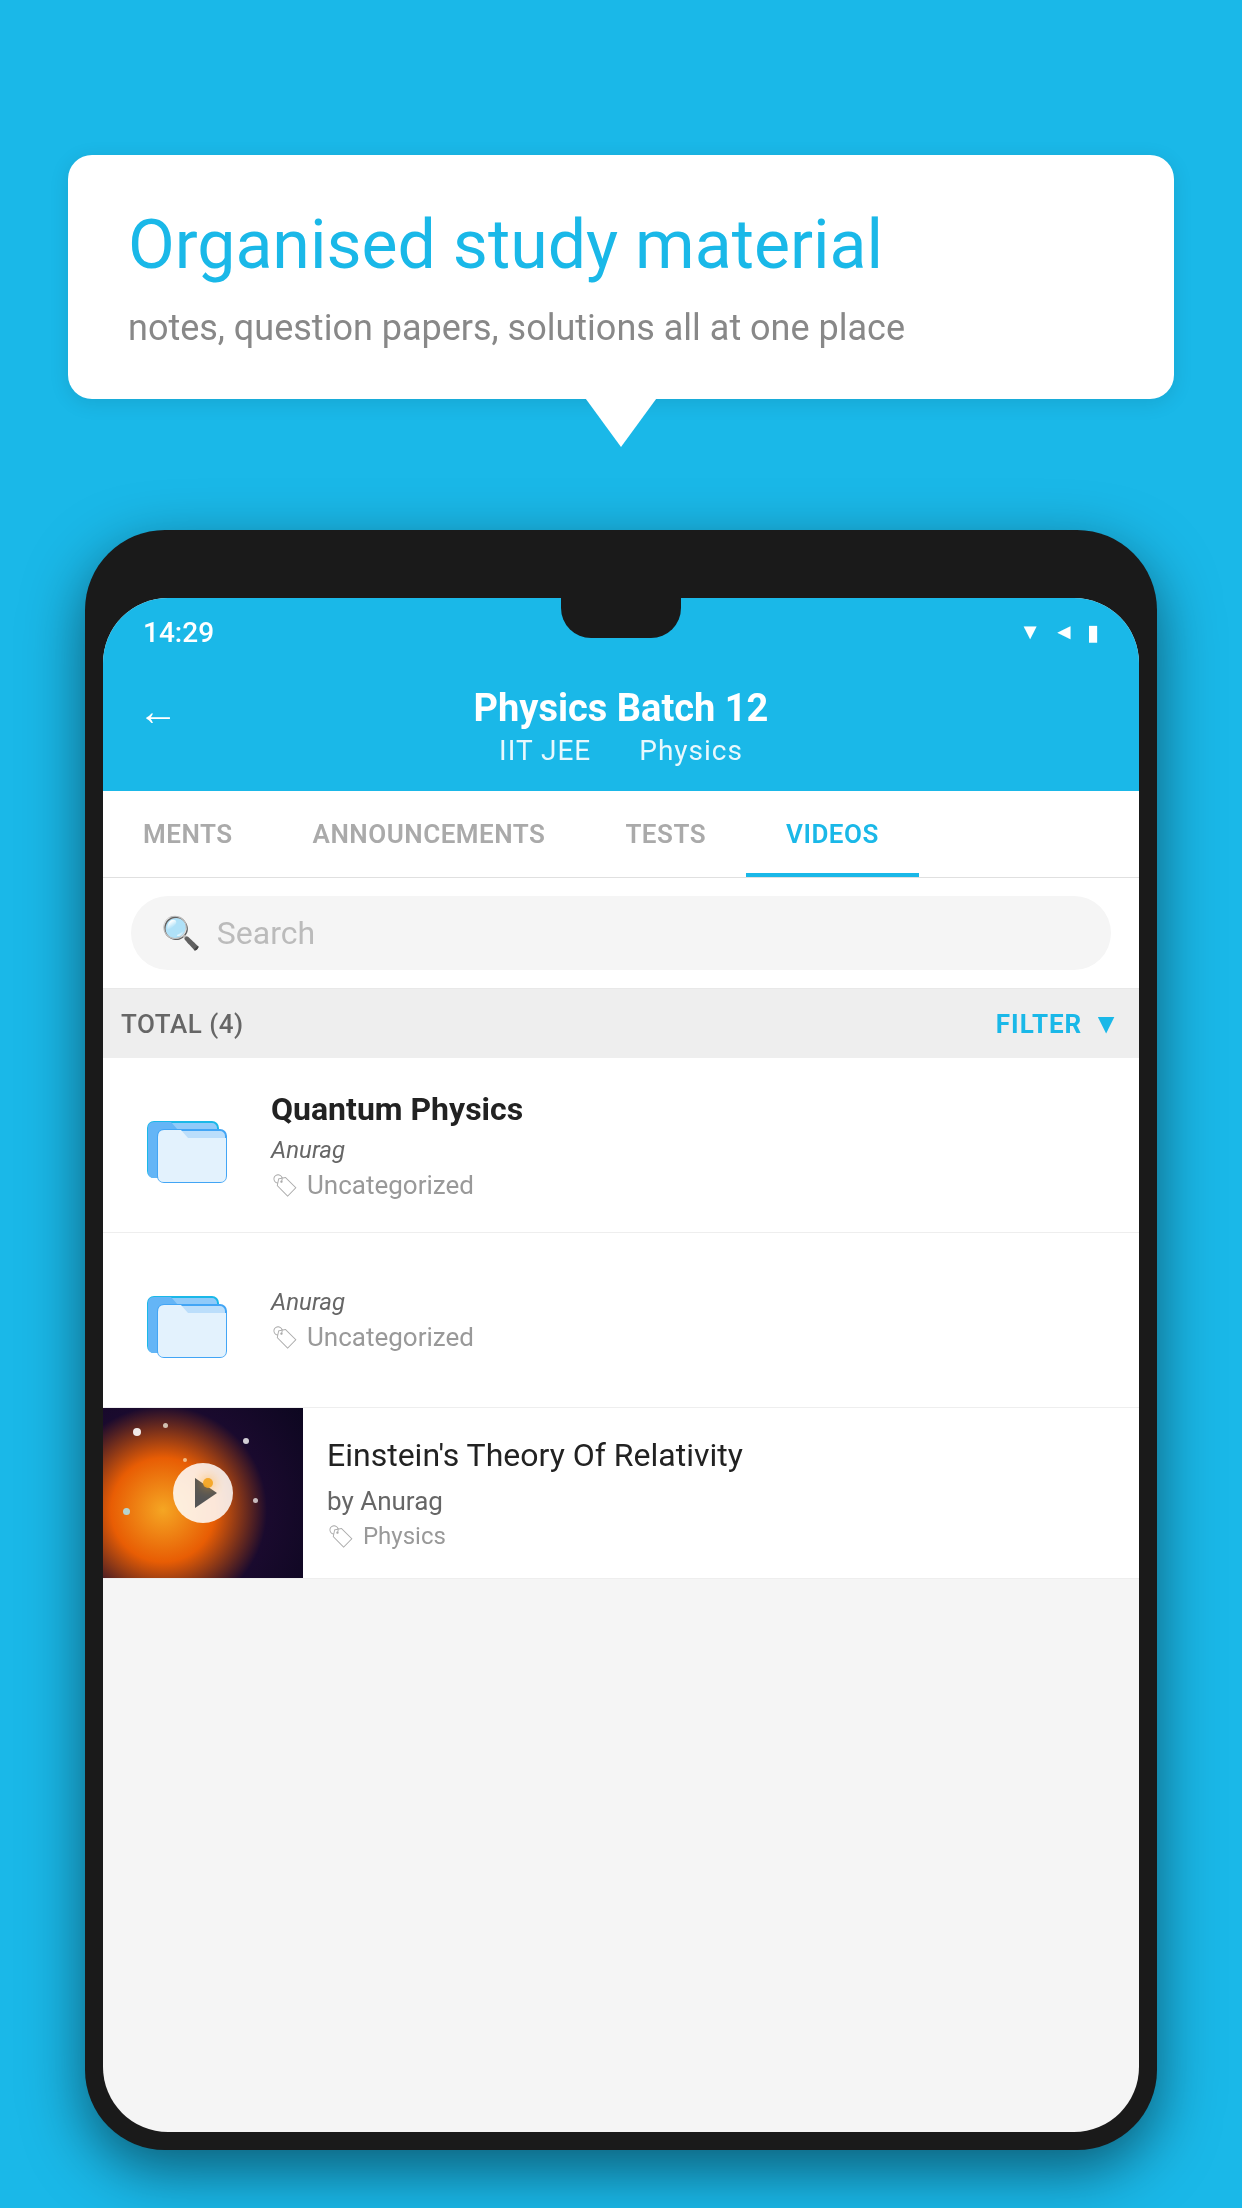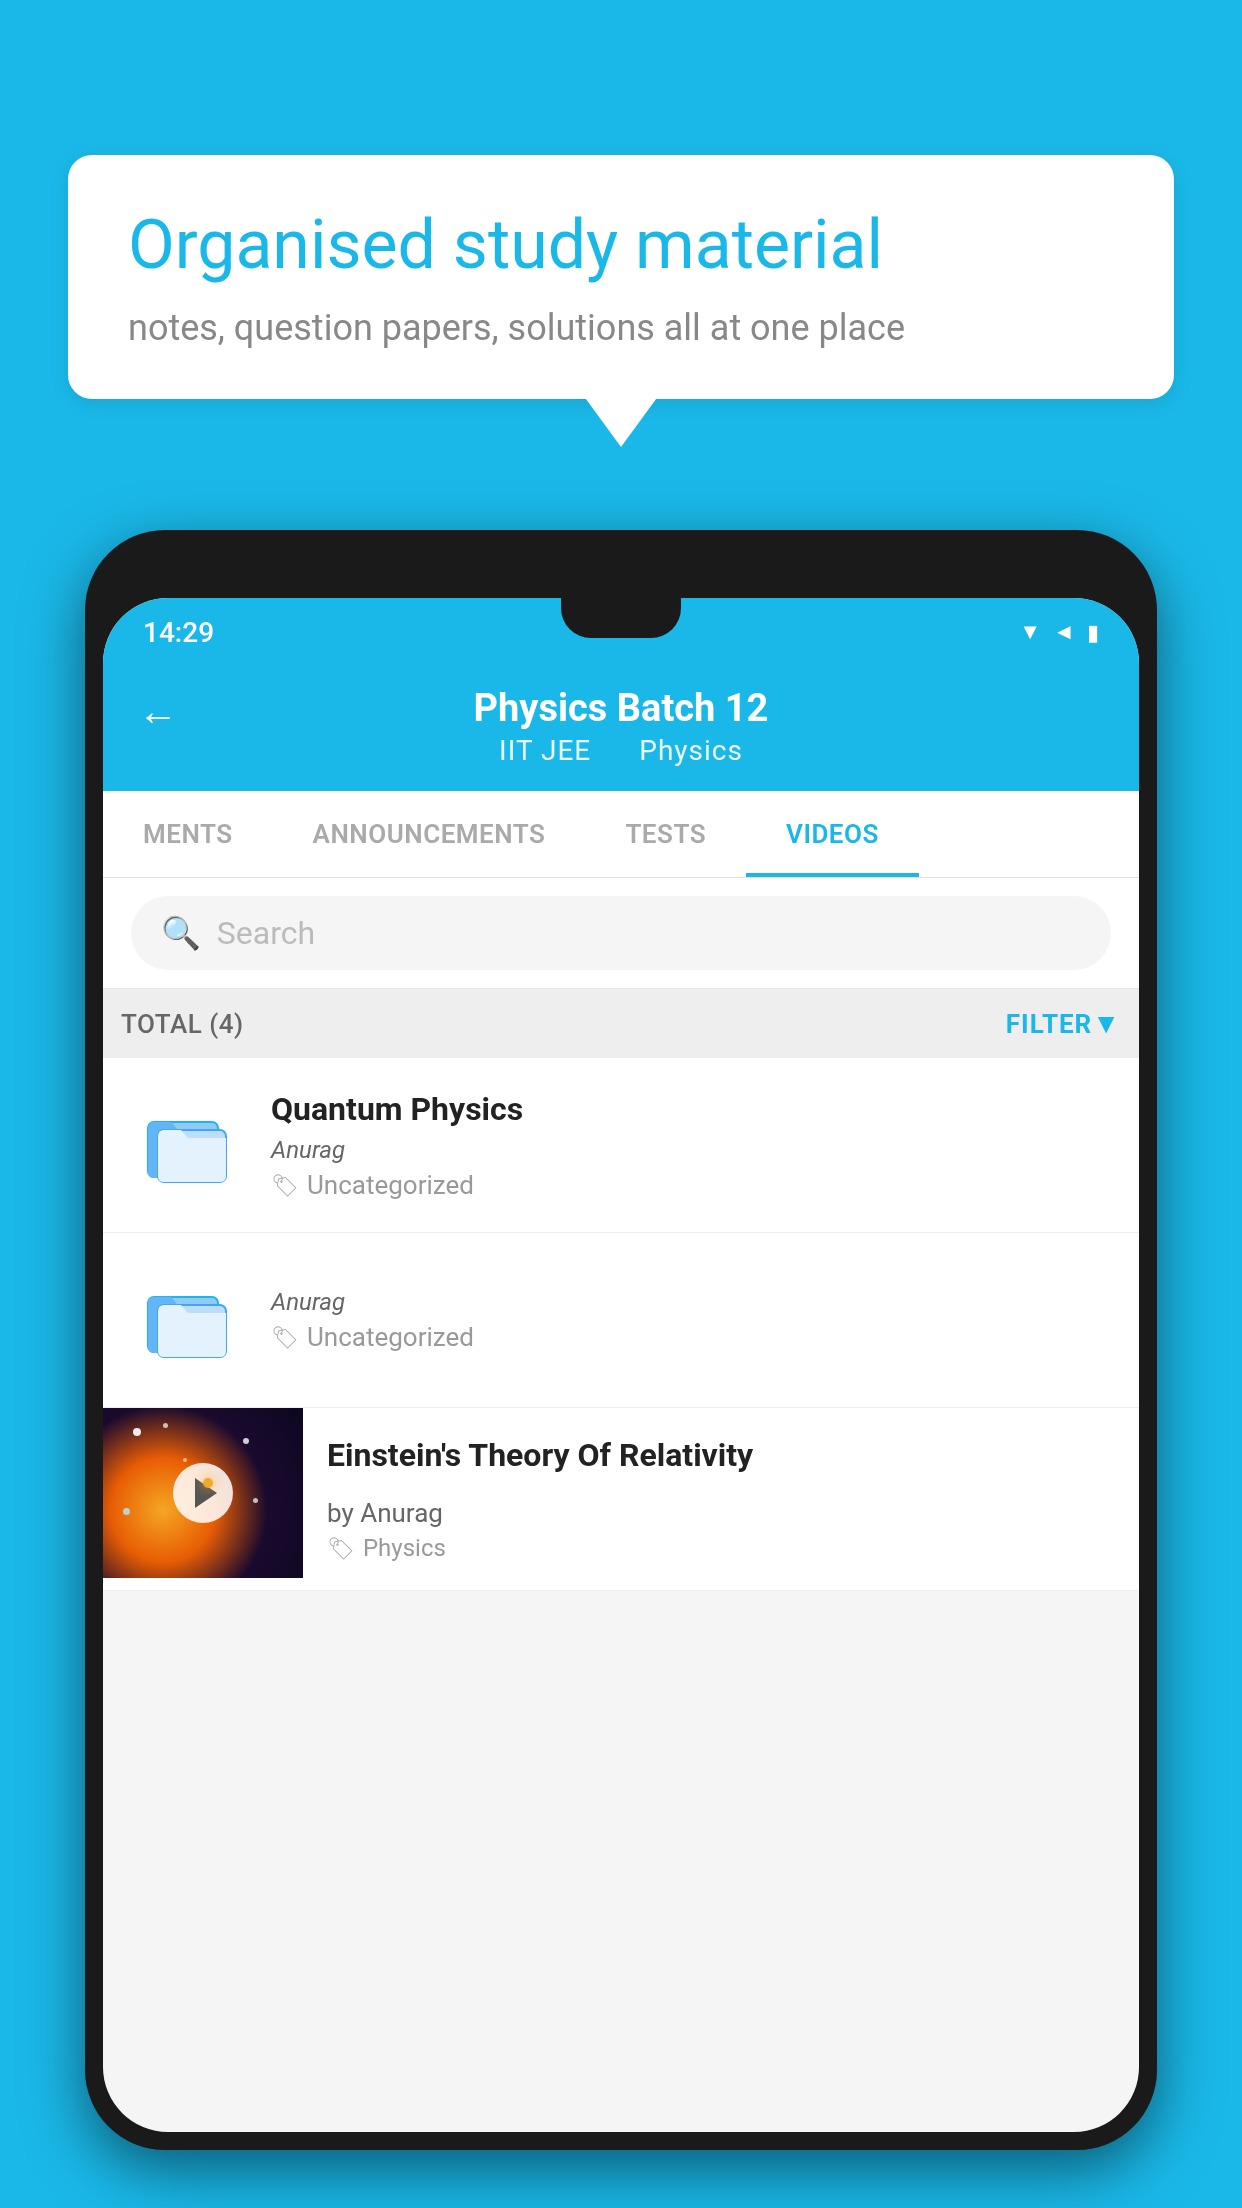--- a/index.html
+++ b/index.html
@@ -232,21 +232,21 @@
     .total-label {
       font-size: 26px;
       color: #666;
       font-weight: 500;
       letter-spacing: 0.5px;
     }
 
     .filter-btn {
       display: flex;
       align-items: center;
-      gap: 0;
+      gap: 10px;
       color: #1ab8e8;
       font-size: 26px;
       font-weight: 700;
       letter-spacing: 1px;
       cursor: pointer;
     }
 
     .filter-icon {
       font-size: 28px;
     }
@@ -348,23 +348,23 @@
       margin-left: 5px;
     }
 
     .thumb-info {
       flex: 1;
       padding: 28px 24px;
     }
 
     .thumb-title {
       font-size: 32px;
-      font-weight: 700;
+      font-weight: 400;
       color: #222;
-      margin-bottom: 24px;
+      margin-bottom: 12px;
     }
 
     .thumb-author {
       font-size: 26px;
       color: #666;
       margin-bottom: 6px;
     }
 
     .thumb-tag {
       display: flex;

